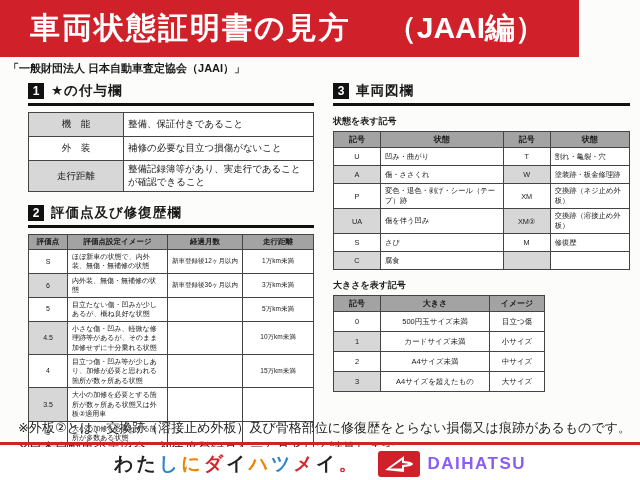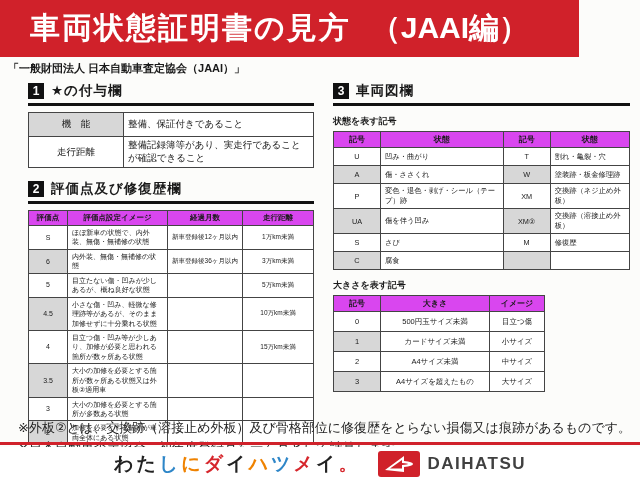--- a/index.html
+++ b/index.html
@@ -5,38 +5,38 @@
   html,body{margin:0;padding:0;}
   body{
     width:640px;height:480px;position:relative;overflow:hidden;
     background:#fcfcfa;color:#1a1a1a;
     font-family:"Liberation Sans","DejaVu Sans",sans-serif;
   }
   
   .banner{position:absolute;top:0;left:0;width:579px;height:57px;background:#d0212a;
     display:flex;align-items:center;}
   .banner-title{color:#fff;font-weight:bold;font-size:30px;margin-left:30px;letter-spacing:2px;white-space:nowrap;}
-  .banner-edition{color:#fff;font-weight:bold;font-size:30px;margin-left:20px;white-space:nowrap;}
+  .banner-edition{color:#fff;font-weight:bold;font-size:30px;margin-left:36px;white-space:nowrap;}
   .org-line{position:absolute;top:61px;left:8px;font-size:11px;font-weight:bold;}
 
   
   .col-left{position:absolute;left:28px;top:82px;width:286px;}
   .col-right{position:absolute;left:333px;top:82px;width:297px;}
 
   
   .sec-head{display:flex;align-items:center;gap:7px;border-bottom:3px solid #111;
     padding-bottom:3px;}
   .sec-num{background:#111;color:#fff;font-weight:bold;font-size:12px;width:16px;height:16px;
     display:flex;align-items:center;justify-content:center;flex:0 0 auto;}
   .sec-title{font-weight:bold;font-size:13.5px;letter-spacing:1px;}
 
   
   table{border-collapse:collapse;background:#fff;}
   th,td{border:1px solid #444;padding:2px 4px;font-size:8px;vertical-align:middle;}
-  th{background:#d946ef;font-weight:bold;text-align:center;}
+  th{background:#a3a3a3;font-weight:bold;text-align:center;}
 
   
   .t1{width:100%;margin-top:6px;}
   .t1 td{font-size:9.5px;height:19px;}
   .t1 td:first-child{width:86px;text-align:center;}
   .t1 tbody tr:nth-child(odd) td:first-child{background:#d7d7d7;}
 
   
   .t2{width:100%;margin-top:6px;}
   .t2 th{font-size:7.5px;}
@@ -64,21 +64,21 @@
 
   .sub-label{font-weight:bold;font-size:9px;margin-top:9px;}
 
   
   .notes{position:absolute;left:18px;top:418px;font-size:13px;line-height:1.55;color:#222;}
   .red-line{position:absolute;left:0;top:442px;width:640px;height:3px;background:#d0212a;}
   .footer{position:absolute;left:0;top:447px;width:640px;height:33px;
     display:flex;align-items:center;justify-content:center;gap:18px;background:#fff;}
   .slogan{font-size:19px;font-weight:bold;letter-spacing:3px;white-space:nowrap;}
   .brand-wrap{display:flex;align-items:center;gap:7px;}
-  .brand-text{color:#404040;font-weight:bold;font-size:17px;letter-spacing:1.5px;}
+  .brand-text{color:#8b5cf6;font-weight:bold;font-size:17px;letter-spacing:1.5px;}
 </style>
 </head>
 <body>
 
 <div class="banner">
   <span class="banner-title">車両状態証明書の見方</span>
   <span class="banner-edition">（JAAI編）</span>
 </div>
 
 <div class="org-line">「一般財団法人 日本自動車査定協会（JAAI）」</div>
@@ -87,20 +87,24 @@
 
   <div class="sec-head">
     <span class="sec-num">1</span>
     <span class="sec-title">★の付与欄</span>
   </div>
   <table class="t1">
       <tbody>
         <tr>
           <td>機　能</td>
           <td>整備、保証付きであること</td>
+        </tr>
+        <tr>
+          <td>外　装</td>
+          <td>補修の必要な目立つ損傷がないこと</td>
         </tr>
         <tr>
           <td>走行距離</td>
           <td>整備記録簿等があり、実走行であることが確認できること</td>
         </tr>
       </tbody>
     </table>
 
   <div class="sec-head" style="margin-top:12px;">
     <span class="sec-num">2</span>

